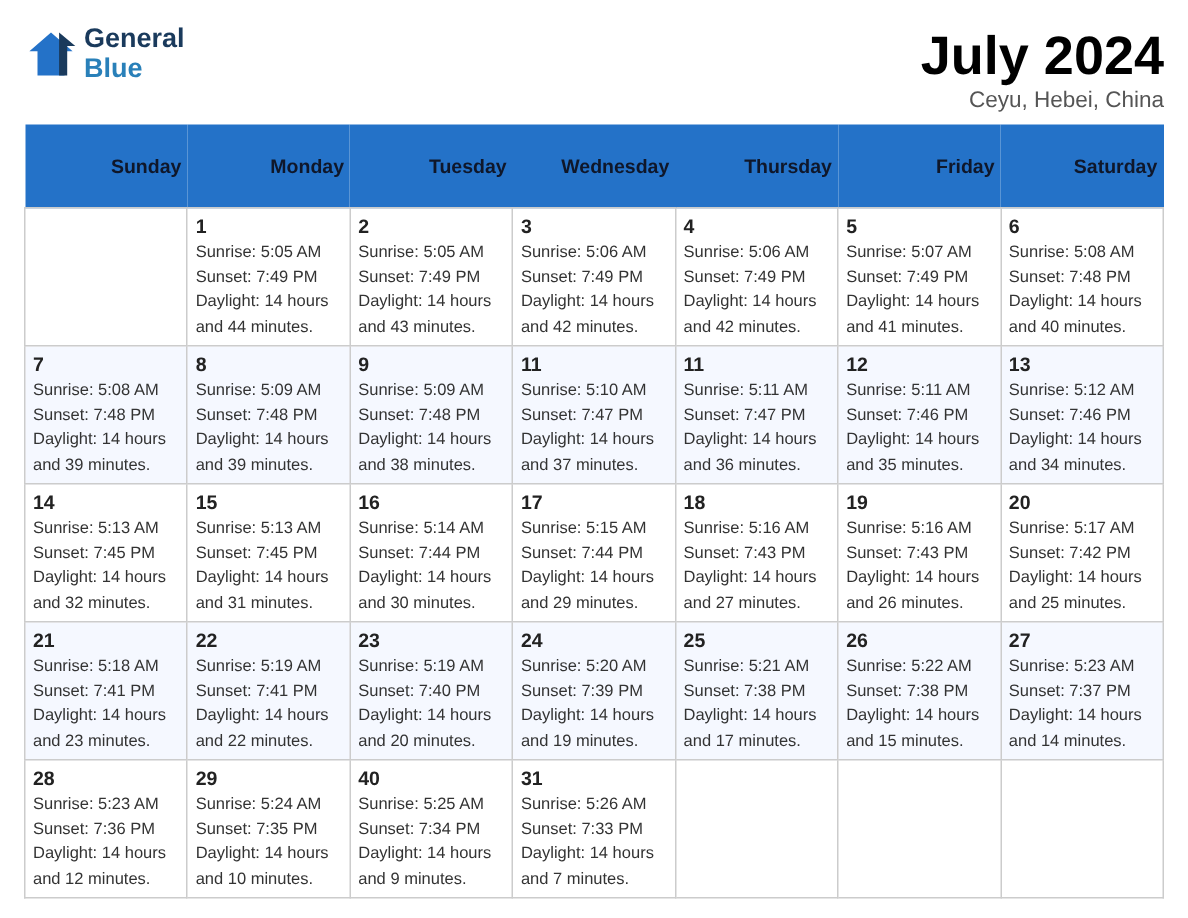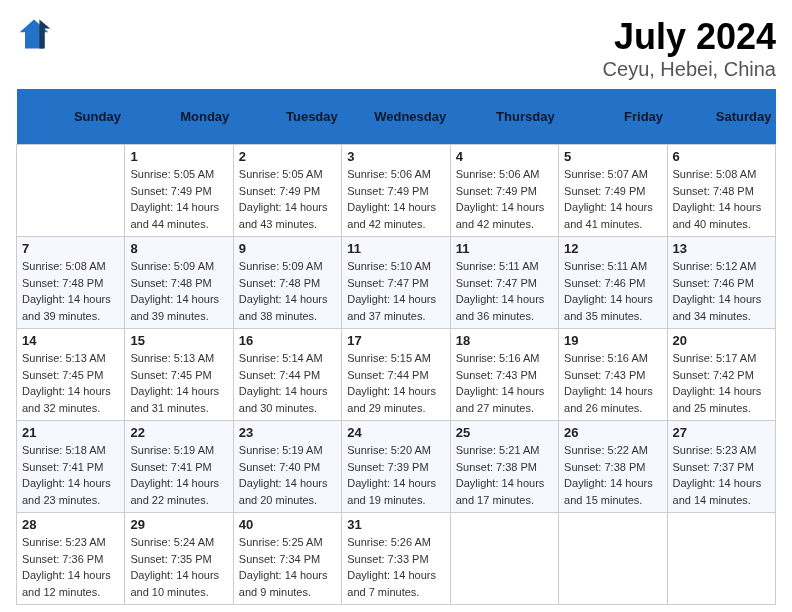--- a/index.html
+++ b/index.html
@@ -36,21 +36,21 @@
     }
     .title-block {
       text-align: right;
     }
     .month-title {
       font-size: 36px;
       font-weight: bold;
       color: #000000;
     }
     .location {
-      font-size: 20px;
+      font-size: 15px;
       color: #555;
     }
     table {
       width: 100%;
       border-collapse: collapse;
       font-size: 11px;
     }
     thead th {
       background-color: #2472c8;
       color: #0f172a;
@@ -90,20 +90,24 @@
   </style>
 </head>
 <body>
 
 <div class="header">
   <div class="logo">
     <svg class="logo-icon" viewBox="0 0 40 40">
       <polygon points="20,4 36,18 30,18 30,36 10,36 10,18 4,18" fill="#2472c8"></polygon>
       <polygon points="26,4 38,14 32,14 32,36 26,36" fill="#1a3a5c"></polygon>
     </svg>
+    <div class="logo-text">
+      <div>General</div>
+      <div><span>Blue</span></div>
+    </div>
   </div>
   <div class="title-block">
     <div class="month-title">July 2024</div>
     <div class="location">Ceyu, Hebei, China</div>
   </div>
 </div>
 
 <table>
   <thead>
     <tr id="header-row">

